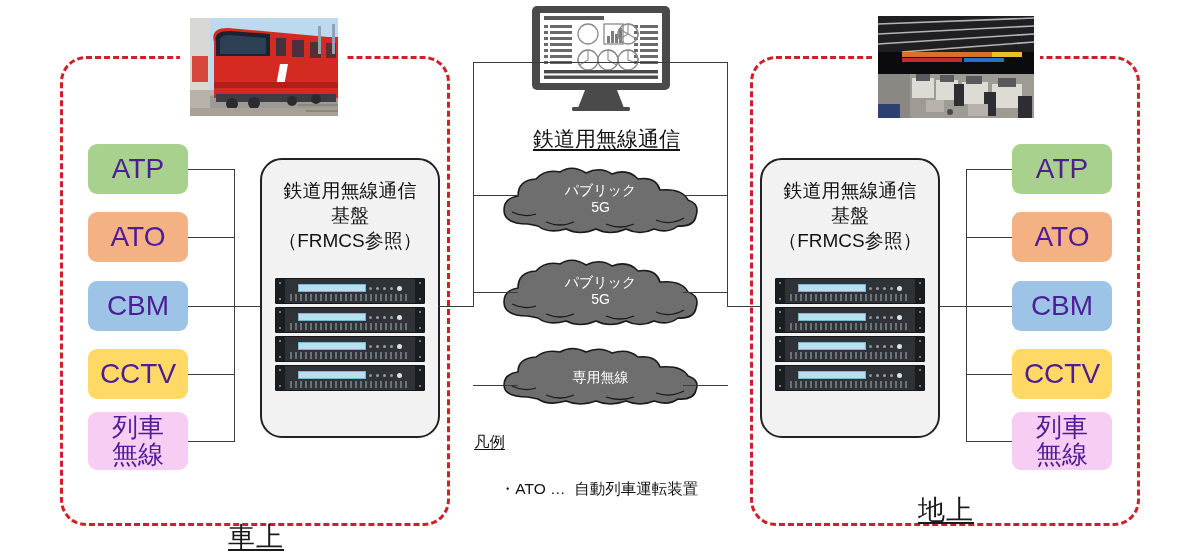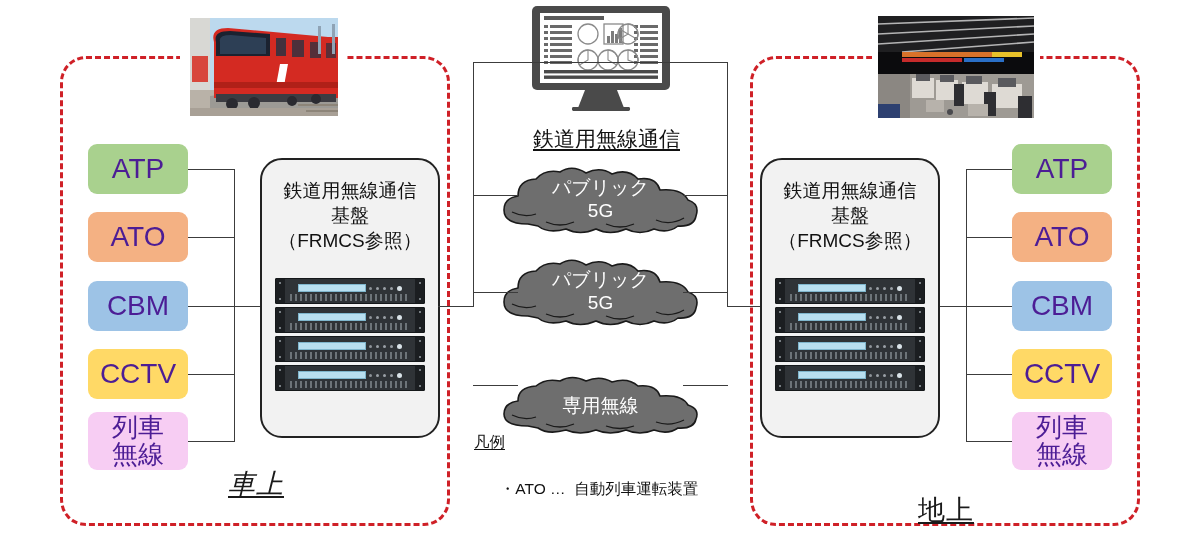--- a/index.html
+++ b/index.html
@@ -62,21 +62,21 @@
 
   
   .ln{position:absolute;background:#3c3c3c;}
   .lnh{height:1px;} .lnv{width:1px;}
 
   
   .cloud{position:absolute;}
   .cloud svg{display:block;}
   .cloud-label{
     position:absolute;left:0;right:0;top:50%;transform:translateY(-50%);
-    text-align:center;color:#ffffff;font-size:19px;line-height:1.18;
+    text-align:center;color:#ffffff;font-size:14px;line-height:1.18;
     white-space:pre-line;pointer-events:none;
   }
 
   
   .monitor{position:absolute;}
   .mon-label{
     position:absolute;font-size:21px;color:#111;white-space:nowrap;
     text-decoration:underline;text-underline-offset:3px;
   }
 
@@ -87,21 +87,21 @@
 
   
   .photo{position:absolute;overflow:hidden;}
 </style>
 </head>
 <body>
 
 <div id="stage">
 
   <div class="zone" style="left:60px;top:56px;width:390px;height:470px;"></div>
-  <div class="zone-label" style="left:228px;top:466px;font-style:italic;">車上</div>
+  <div class="zone-label" style="left:228px;top:519px;">車上</div>
 
   <div class="photo" style="left:180px;top:12px;width:165px;height:110px;">
     <svg width="165" height="110" viewBox="0 0 165 110">
       <rect x="0" y="0" width="165" height="110" fill="#ffffff"></rect>
       <rect x="10" y="6" width="148" height="98" fill="#bcd9ee"></rect>
       <rect x="10" y="78" width="148" height="26" fill="#b9b2a8"></rect>
       <rect x="10" y="6" width="20" height="72" fill="#d8d8d4"></rect>
       <rect x="12" y="44" width="16" height="26" fill="#d8473c"></rect>
       <path d="M30 84 L158 68 L158 104 L30 104 Z" fill="#9c9a95"></path>
       <path d="M34 30 Q30 16 48 16 L148 25 L158 25 L158 86 L34 86 Z" fill="#d42a22"></path>
@@ -304,21 +304,21 @@
                Q60 68 50 60 Z" fill="#6e6e6e" stroke="#1a1a1a" stroke-width="1.6" stroke-linejoin="round"></path>
       <path d="M24 46 Q36 52 48 48" fill="none" stroke="#1a1a1a" stroke-width="1.3"></path>
       <path d="M58 56 Q72 62 86 56" fill="none" stroke="#1a1a1a" stroke-width="1.3"></path>
       <path d="M118 58 Q132 64 146 58" fill="none" stroke="#1a1a1a" stroke-width="1.3"></path>
       <path d="M168 54 Q182 60 196 52" fill="none" stroke="#1a1a1a" stroke-width="1.3"></path>
     </svg>
     <div class="cloud-label" style="top:46%;">パブリック
 5G</div>
   </div>
 
-  <div class="cloud" style="left:488px;top:376px;width:225px;height:62px;">
+  <div class="cloud" style="left:488px;top:347px;width:225px;height:62px;">
     <svg width="225" height="62" viewBox="0 0 225 62">
       <path d="M40 50 Q16 50 16 38 Q16 27 30 25 Q30 11 48 10 Q57 2 72 5 Q84 -2 98 5
                Q112 -1 124 6 Q140 1 150 10 Q168 8 172 20 Q194 18 200 29 Q212 33 208 43
                Q206 53 190 52 Q180 59 166 54 Q152 60 138 54 Q122 60 108 54 Q92 60 78 54
                Q60 59 50 52 Z" fill="#6e6e6e" stroke="#1a1a1a" stroke-width="1.6" stroke-linejoin="round"></path>
       <path d="M24 39 Q36 45 48 41" fill="none" stroke="#1a1a1a" stroke-width="1.3"></path>
       <path d="M58 48 Q72 54 86 48" fill="none" stroke="#1a1a1a" stroke-width="1.3"></path>
       <path d="M118 50 Q132 55 146 50" fill="none" stroke="#1a1a1a" stroke-width="1.3"></path>
       <path d="M168 46 Q182 51 196 44" fill="none" stroke="#1a1a1a" stroke-width="1.3"></path>
     </svg>

